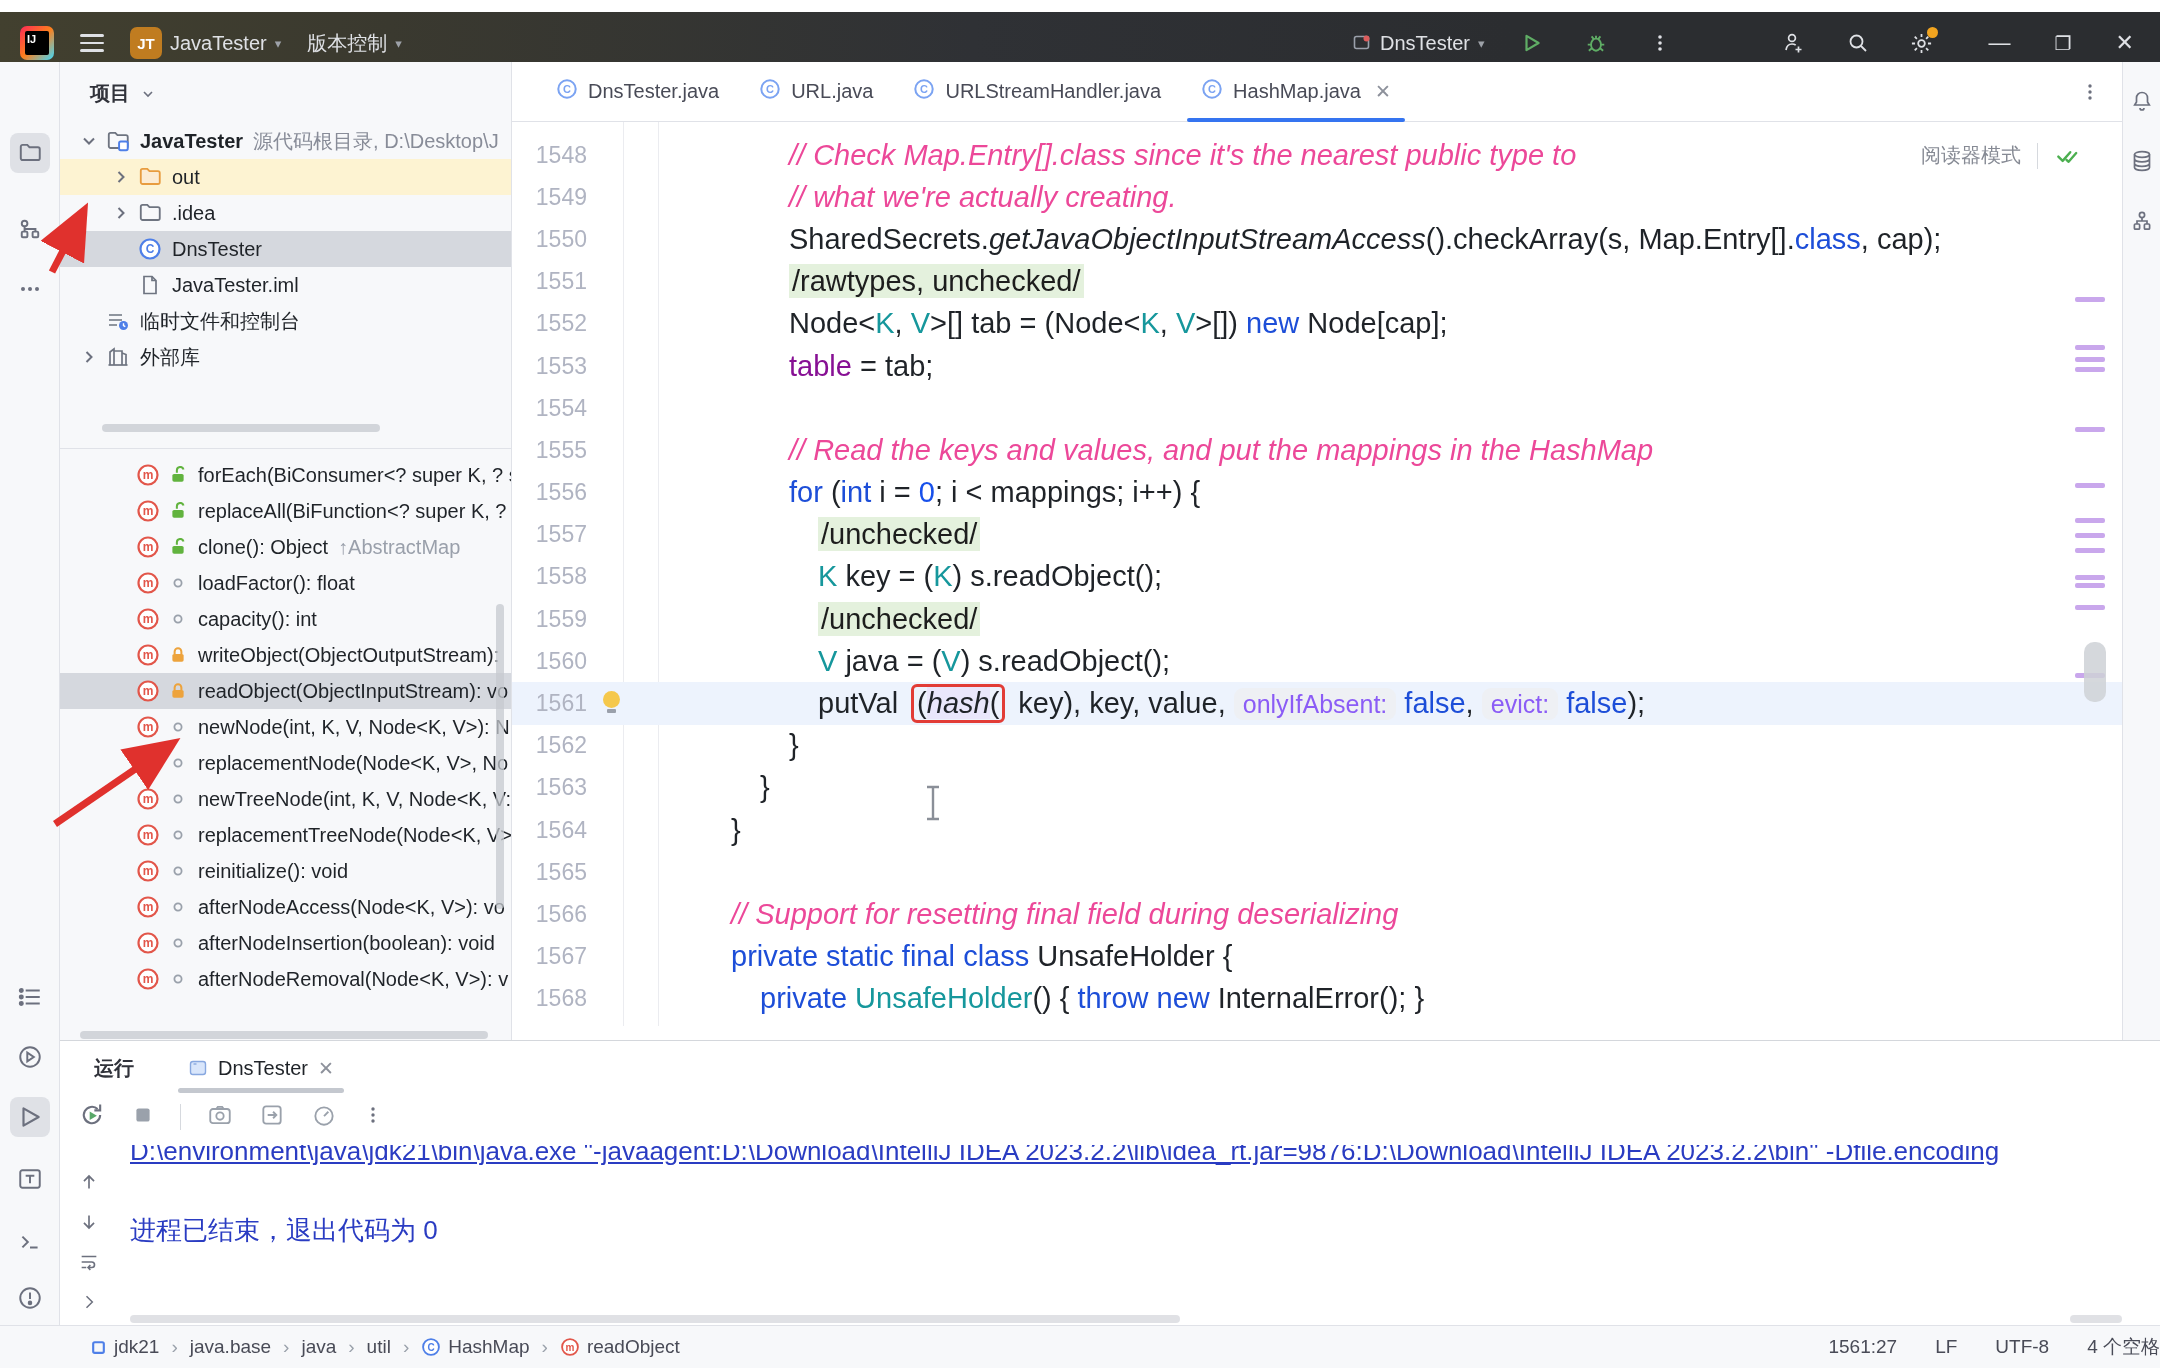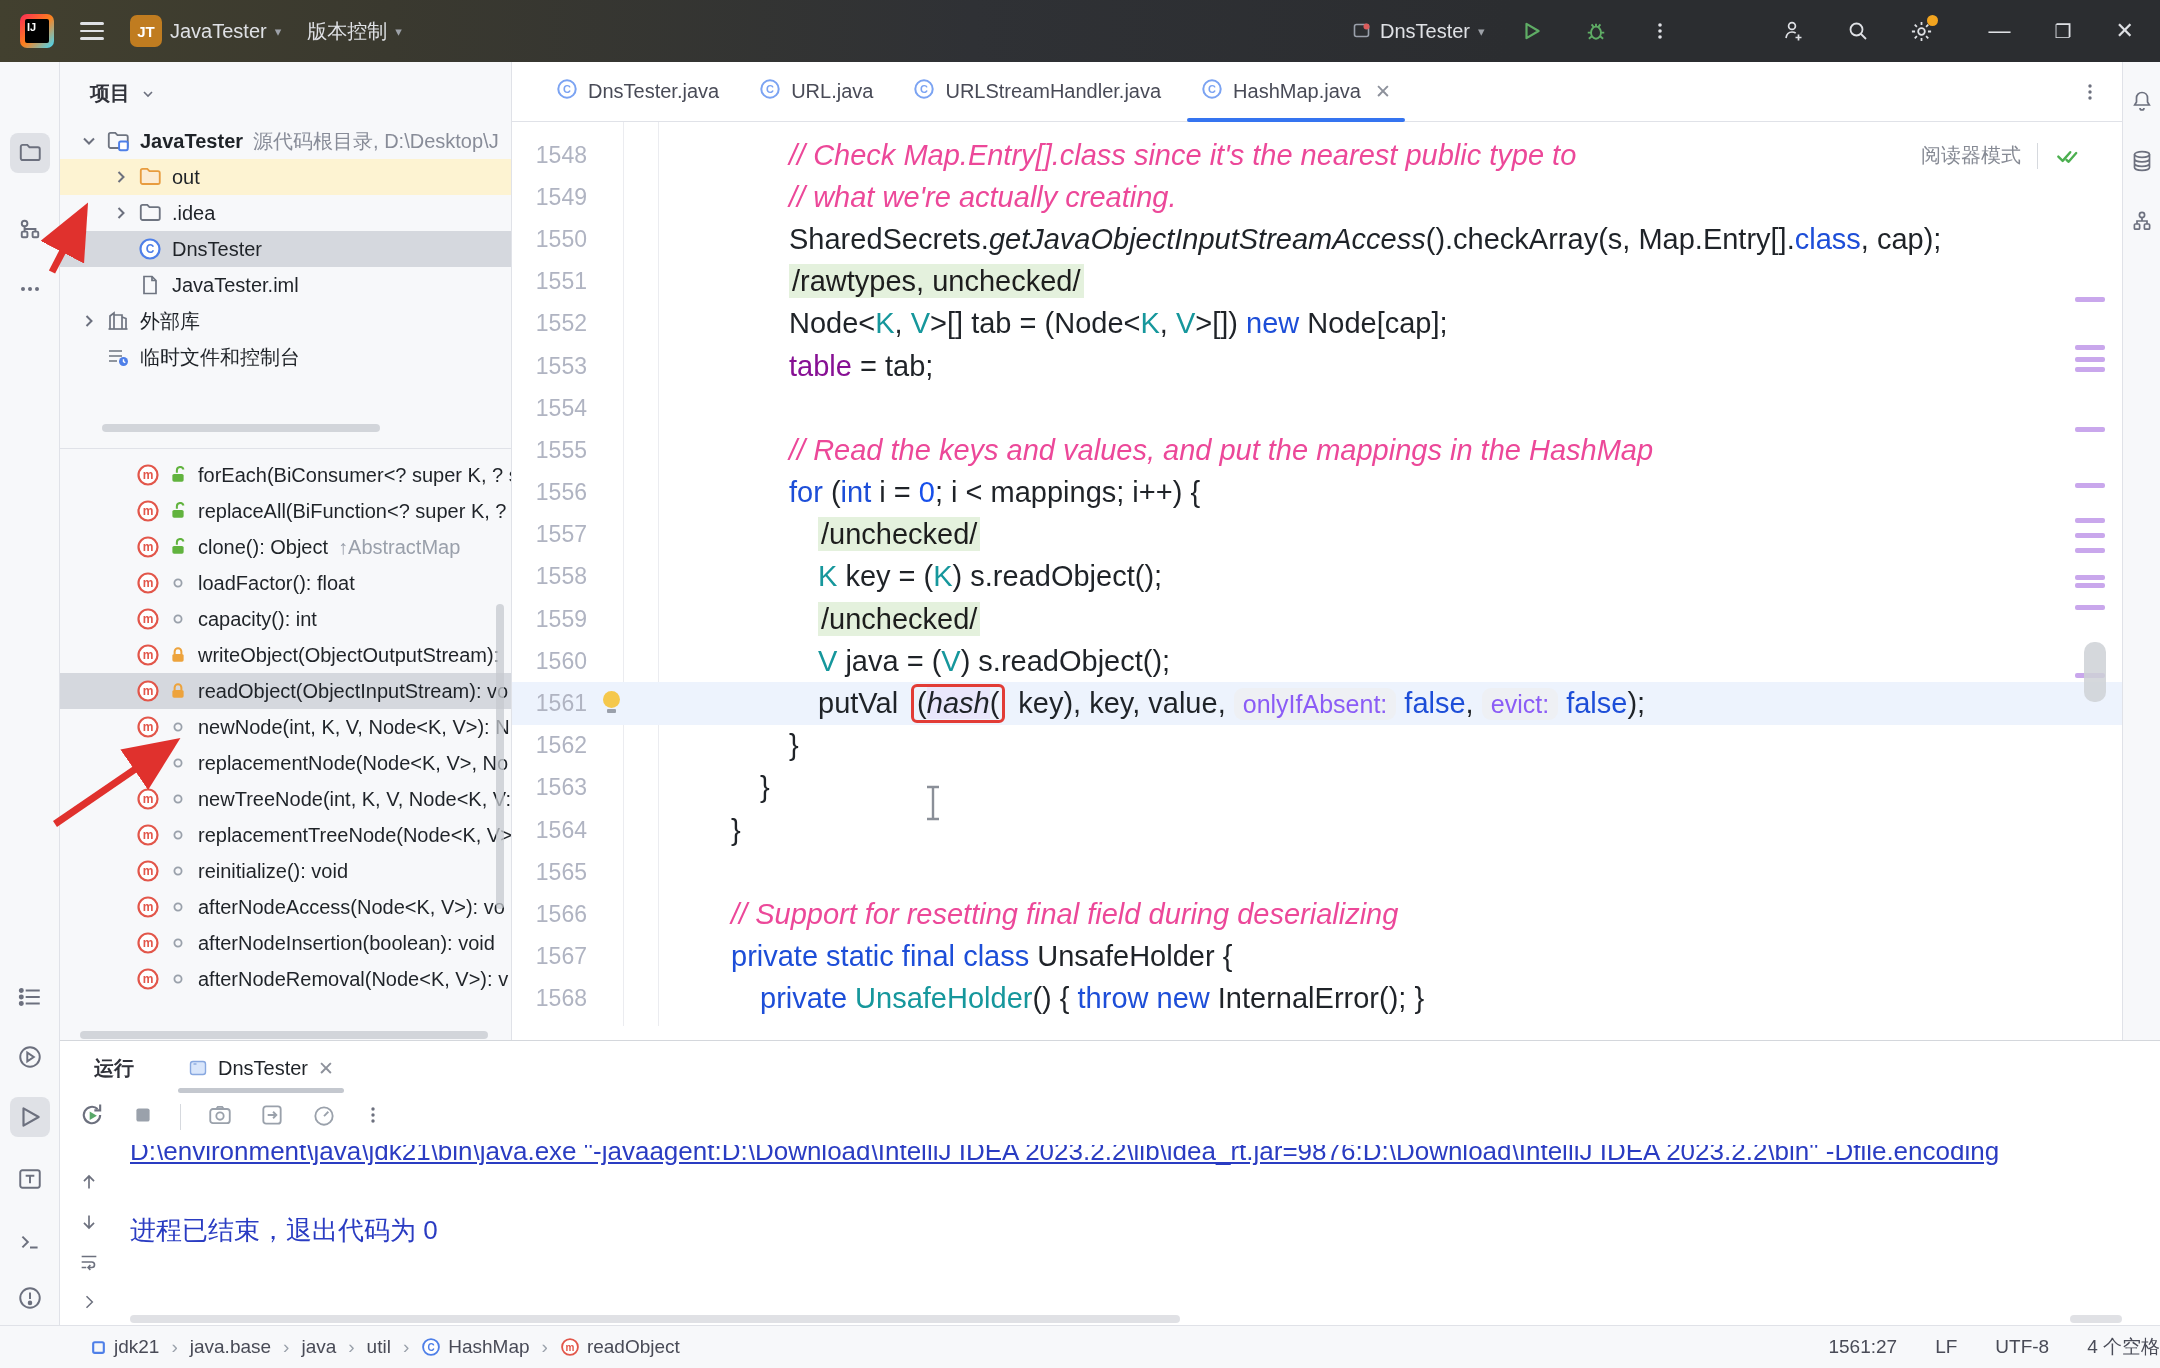--- a/index.html
+++ b/index.html
@@ -3,21 +3,21 @@
 <meta charset="utf-8">
 <style>
   * { box-sizing: border-box; }
   html,body { margin:0; padding:0; }
   body {
     width:2160px; height:1368px; position:relative; overflow:hidden;
     font-family:"Liberation Sans", sans-serif; background:#ffffff; color:#1f2328;
   }
   
   .titlebar {
-    position:absolute; left:0; top:0; width:2160px; height:62px;
+    position:absolute; left:0; top:12px; width:2160px; height:62px;
     background:linear-gradient(90deg,#42402f 0%,#3a392f 18%,#2f3135 45%,#2b2d30 70%,#2b2d30 100%);
     display:flex; align-items:center; color:#dfe1e5; font-size:20px;
   }
   .tb-left { display:flex; align-items:center; gap:26px; padding-left:20px; }
   .idea-logo { width:34px; height:34px; border-radius:7px;
     background:linear-gradient(135deg,#fe2857,#fc801d 50%,#3ddcff); position:relative; }
   .idea-logo::after { content:"IJ"; position:absolute; inset:5px; background:#000;
     color:#fff; font-size:11px; font-weight:bold; display:flex; align-items:flex-start; justify-content:flex-start; padding:2px; border-radius:2px;}
   .burger { display:flex; flex-direction:column; gap:5px; cursor:pointer; }
   .burger span { width:24px; height:2.5px; background:#dfe1e5; border-radius:2px; }
@@ -348,43 +348,43 @@
         <span class="cell-chev"></span>
         <span class="cell-ic">
           <svg width="24" height="24" viewBox="0 0 24 24" fill="none" stroke="#6e7480" stroke-width="1.7">
             <path d="M6 3.5h8l4 4v13H6z"></path>
             <path d="M14 3.5v4h4"></path>
           </svg>
         </span>
         <span class="lbl">JavaTester.iml</span>
       </div>
       <div class="tree-row" style="padding-left: 16px;">
-        <span class="cell-chev">
-          <svg width="20" height="20" viewBox="0 0 16 16">
-            <path d="M6 4l4 4-4 4" fill="none" stroke="#6c707e" stroke-width="1.6"></path>
-          </svg>
-        </span>
-        <span class="cell-ic">
-          <svg width="24" height="24" viewBox="0 0 24 24" fill="none" stroke="#6e7480" stroke-width="1.7">
-            <path d="M4 20V7l4-3v16M8 20V4M8 6h8v14M16 8l4 1.5V20"></path>
-            <path d="M2.5 20h19"></path>
-          </svg>
-        </span>
-        <span class="lbl">外部库</span>
-      </div>
-      <div class="tree-row" style="padding-left: 16px;">
         <span class="cell-chev"></span>
         <span class="cell-ic">
           <svg width="24" height="24" viewBox="0 0 24 24" fill="none" stroke="#6e7480" stroke-width="1.7">
             <path d="M3 6h13M3 11h13M3 16h8"></path>
             <circle cx="17.5" cy="16.5" r="4.5" fill="#4e7fe8" stroke="none"></circle>
             <path d="M17.5 14.2v2.5l1.8 1" stroke="#fff" stroke-width="1.4"></path>
           </svg>
         </span>
         <span class="lbl">临时文件和控制台</span>
+      </div>
+      <div class="tree-row" style="padding-left: 16px;">
+        <span class="cell-chev">
+          <svg width="20" height="20" viewBox="0 0 16 16">
+            <path d="M6 4l4 4-4 4" fill="none" stroke="#6c707e" stroke-width="1.6"></path>
+          </svg>
+        </span>
+        <span class="cell-ic">
+          <svg width="24" height="24" viewBox="0 0 24 24" fill="none" stroke="#6e7480" stroke-width="1.7">
+            <path d="M4 20V7l4-3v16M8 20V4M8 6h8v14M16 8l4 1.5V20"></path>
+            <path d="M2.5 20h19"></path>
+          </svg>
+        </span>
+        <span class="lbl">外部库</span>
       </div>
     </div>
   <div class="hscroll" style="left:42px; top:362px; width:278px;"></div>
 </div>
 
 <div class="structure-panel">
   <div class="struct-list" id="structure-list">
       <div class="struct-row">
         <span class="mi">
           <svg width="24" height="24" viewBox="0 0 24 24">

